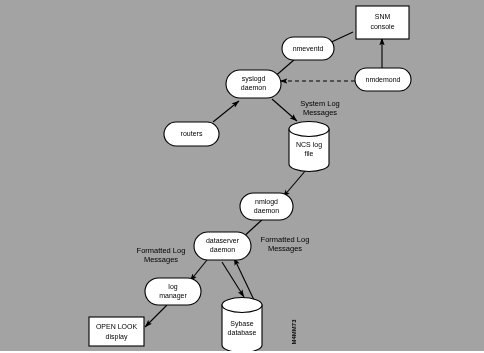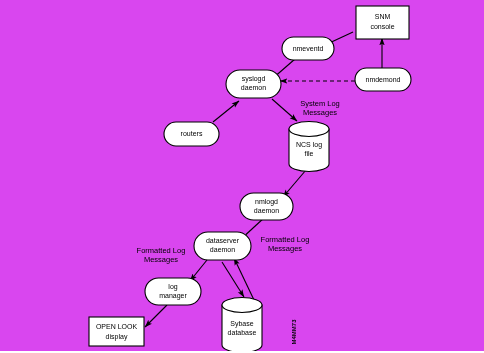--- a/index.html
+++ b/index.html
@@ -4,21 +4,21 @@
 <style>
   html, body {
     margin: 0;
     padding: 0;
     background: #ffffff;
   }
   #canvas {
     position: relative;
     width: 484px;
     height: 351px;
-    background: #d946ef;
+    background: #a3a3a3;
     font-family: "Liberation Sans", sans-serif;
     overflow: hidden;
   }
   #diagram-svg {
     position: absolute;
     left: 0;
     top: 0;
     width: 484px;
     height: 353px;
   }

